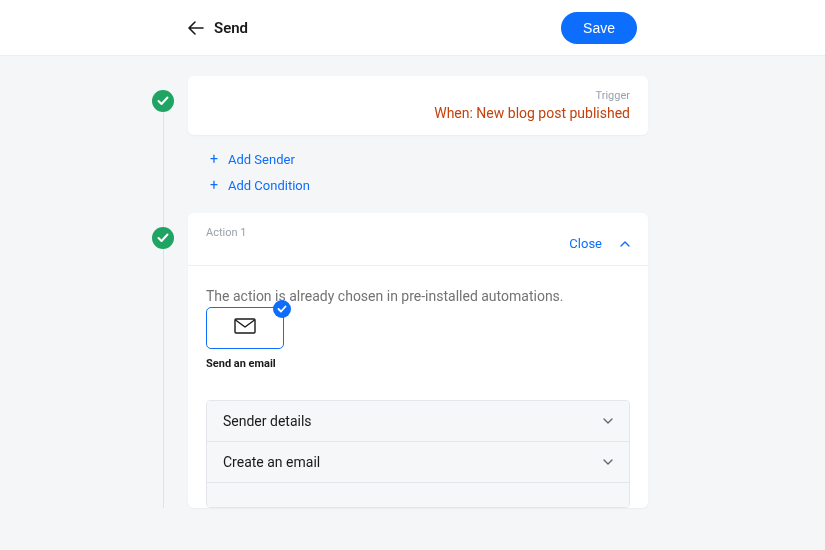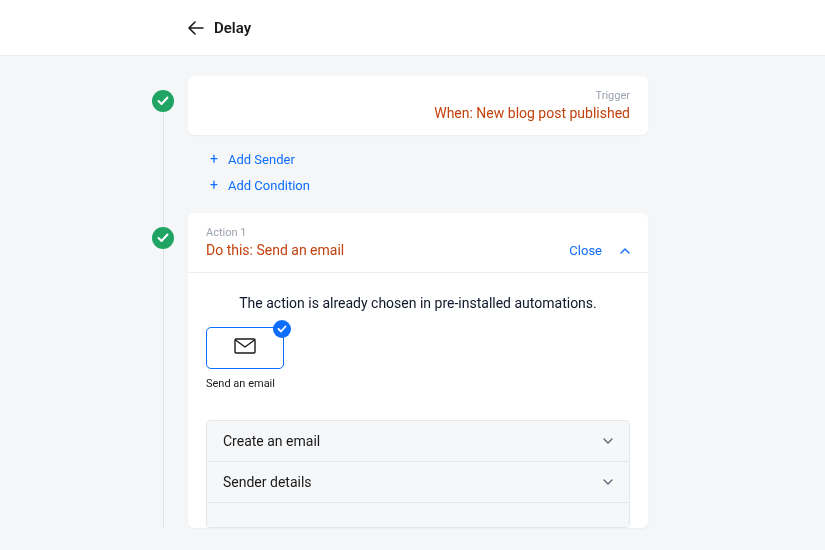--- a/index.html
+++ b/index.html
@@ -111,48 +111,48 @@
     width: 12px;
     display: inline-block;
     text-align: center;
   }
   .action-card {
     position: relative;
   }
   .action-header {
     padding: 13px 18px 14px;
     display: flex;
-    align-items: flex-end;
+    align-items: flex-start;
     justify-content: space-between;
     border-bottom: 1px solid #eceef1;
   }
   .action-header-left { }
   .close-toggle {
     display: flex;
     align-items: center;
     gap: 18px;
     color: #0d6efd;
     font-size: 13px;
     cursor: pointer;
     margin-top: 10px;
   }
   .chevron-up svg { display: block; }
   .action-body {
     padding: 22px 18px 0;
   }
   .body-note {
     font-size: 14px;
-    color: #0f172a;
-    margin-bottom: 16px;
-    text-align: center;
+    color: #737373;
+    margin-bottom: 3px;
   }
   .action-tile {
     position: relative;
     width: 78px;
     margin-bottom: 30px;
+    font-weight: bold;
   }
   .tile-box {
     width: 78px;
     height: 42px;
     border: 1.5px solid #0d6efd;
     border-radius: 5px;
     display: flex;
     align-items: center;
     justify-content: center;
     background: #fff;
@@ -200,22 +200,23 @@
 </head>
 <body>
 
 <div class="topbar">
   <div class="back-group">
     <span class="back-arrow">
       <svg width="16" height="14" viewBox="0 0 16 14" fill="none">
           <path d="M7 1L1 7L7 13M1 7H15" stroke="#1a1a1a" stroke-width="1.6" stroke-linecap="round" stroke-linejoin="round"></path>
         </svg>
     </span>
-    <span class="back-label">Delay</span>
+    <span class="back-label">Send</span>
   </div>
+  <button class="save-btn">Save</button>
 </div>
 
 <div class="content">
   <div class="flow">
     <div class="timeline-line"></div>
 
     <div class="card trigger-card">
       <div class="step-badge" style="top:14px;">
         <svg width="12" height="10" viewBox="0 0 12 10" fill="none">
             <path d="M1.5 5L4.5 8L10.5 1.5" stroke="#fff" stroke-width="2" stroke-linecap="round" stroke-linejoin="round"></path>
@@ -238,21 +239,20 @@
 
     <div class="card action-card">
       <div class="step-badge" style="top:14px;">
         <svg width="12" height="10" viewBox="0 0 12 10" fill="none">
             <path d="M1.5 5L4.5 8L10.5 1.5" stroke="#fff" stroke-width="2" stroke-linecap="round" stroke-linejoin="round"></path>
           </svg>
       </div>
       <div class="action-header">
         <div class="action-header-left">
           <div class="card-label-small">Action 1</div>
-          <div class="card-title">Do this: Send an email</div>
         </div>
         <div class="close-toggle">
           <span>Close</span>
           <span class="chevron-up">
             <svg width="10" height="6" viewBox="0 0 10 6" fill="none">
                 <path d="M1 5L5 1L9 5" stroke="#0d6efd" stroke-width="1.4" stroke-linecap="round" stroke-linejoin="round"></path>
               </svg>
           </span>
         </div>
       </div>
@@ -272,29 +272,29 @@
               <svg width="10" height="8" viewBox="0 0 10 8" fill="none">
                   <path d="M1.5 4L4 6.5L8.5 1.5" stroke="#fff" stroke-width="1.8" stroke-linecap="round" stroke-linejoin="round"></path>
                 </svg>
             </div>
           </div>
           <div class="tile-label">Send an email</div>
         </div>
 
         <div class="accordion">
           <div class="acc-row">
-            <span class="acc-label">Create an email</span>
+            <span class="acc-label">Sender details</span>
             <span class="acc-chev">
               <svg width="10" height="6" viewBox="0 0 10 6" fill="none">
                   <path d="M1 1L5 5L9 1" stroke="#5a6472" stroke-width="1.3" stroke-linecap="round" stroke-linejoin="round"></path>
                 </svg>
             </span>
           </div>
           <div class="acc-row">
-            <span class="acc-label">Sender details</span>
+            <span class="acc-label">Create an email</span>
             <span class="acc-chev">
               <svg width="10" height="6" viewBox="0 0 10 6" fill="none">
                   <path d="M1 1L5 5L9 1" stroke="#5a6472" stroke-width="1.3" stroke-linecap="round" stroke-linejoin="round"></path>
                 </svg>
             </span>
           </div>
           <div class="acc-row">
             
             
           </div>

